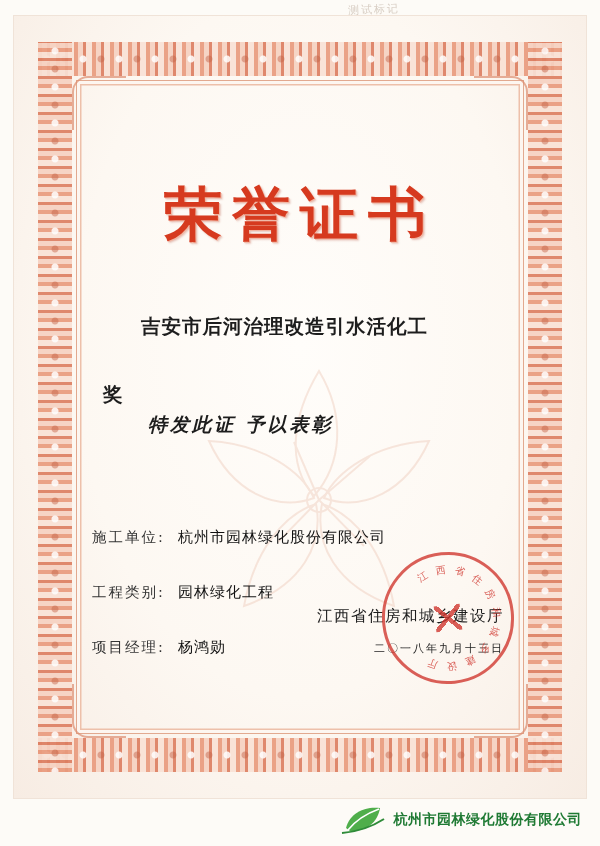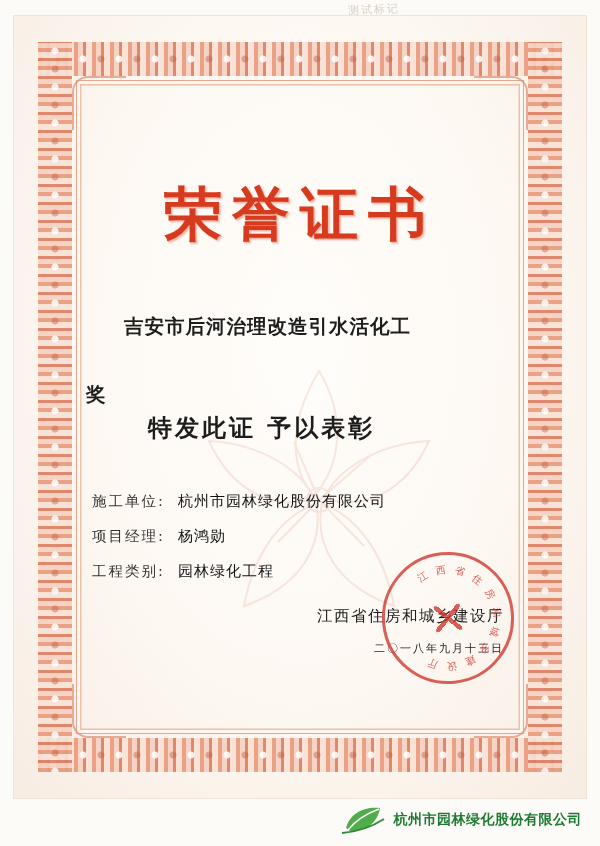--- a/index.html
+++ b/index.html
@@ -145,57 +145,59 @@
     letter-spacing: 10px;
     color: #d63a1f;
     text-shadow: 1px 1px 0 #f1b6a3, 2px 2px 2px rgba(160,40,20,.25);
     white-space: nowrap;
     margin-top: 40px;
   }
 
   #award-body {
     position: absolute;
     top: 222px;
-    left: 4px;
+    left: 21px;
     right: 8px;
     font-family: "DejaVu Serif", "Liberation Serif", serif;
     font-size: 19.5px;
     font-weight: bold;
     line-height: 34px;
     color: #1d1d1d;
     letter-spacing: 1px;
   }
   #award-body .indent { display: inline-block; width: 38px; }
 
   #commend-line {
     position: absolute;
     top: 324px;
     left: 8px;
     right: 8px;
     font-family: "DejaVu Serif", "Liberation Serif", serif;
-    font-size: 24px;
+    font-size: 19px;
     font-weight: bold;
     color: #1d1d1d;
     letter-spacing: 3px;
     padding-left: 58px;
+    font-style: italic;
   }
 
   #fields {
     position: absolute;
     top: 404px;
     left: 10px;
     right: 8px;
   }
   .field-row {
     display: flex;
     align-items: flex-start;
     margin-bottom: 16px;
     font-size: 14.5px;
     color: #2a2a2a;
     font-family: "DejaVu Sans", sans-serif;
+    margin-top: 36px;
   }
   .field-label {
     width: 86px;
     letter-spacing: 2px;
     color: #333;
   }
   .field-value {
     font-size: 15px;
     letter-spacing: 1px;
     color: #111;
@@ -328,26 +330,26 @@
       </div>
 
       <div id="commend-line">特发此证 予以表彰</div>
 
       <div id="fields">
         <div class="field-row">
           <div class="field-label">施工单位:</div>
           <div class="field-value">杭州市园林绿化股份有限公司</div>
         </div>
         <div class="field-row">
+          <div class="field-label">工程类别:</div>
+          <div class="field-value">园林绿化工程</div>
+        </div>
+        <div class="field-row">
           <div class="field-label">项目经理:</div>
           <div class="field-value">杨鸿勋</div>
-        </div>
-        <div class="field-row">
-          <div class="field-label">工程类别:</div>
-          <div class="field-value">园林绿化工程</div>
         </div>
       </div>
 
       <div id="issuer">
         <div id="issuer-name">江西省住房和城乡建设厅</div>
         <div id="issue-date">二〇一八年九月十三日</div>
       </div>
 
       <div id="seal">
         <div id="seal-text">

